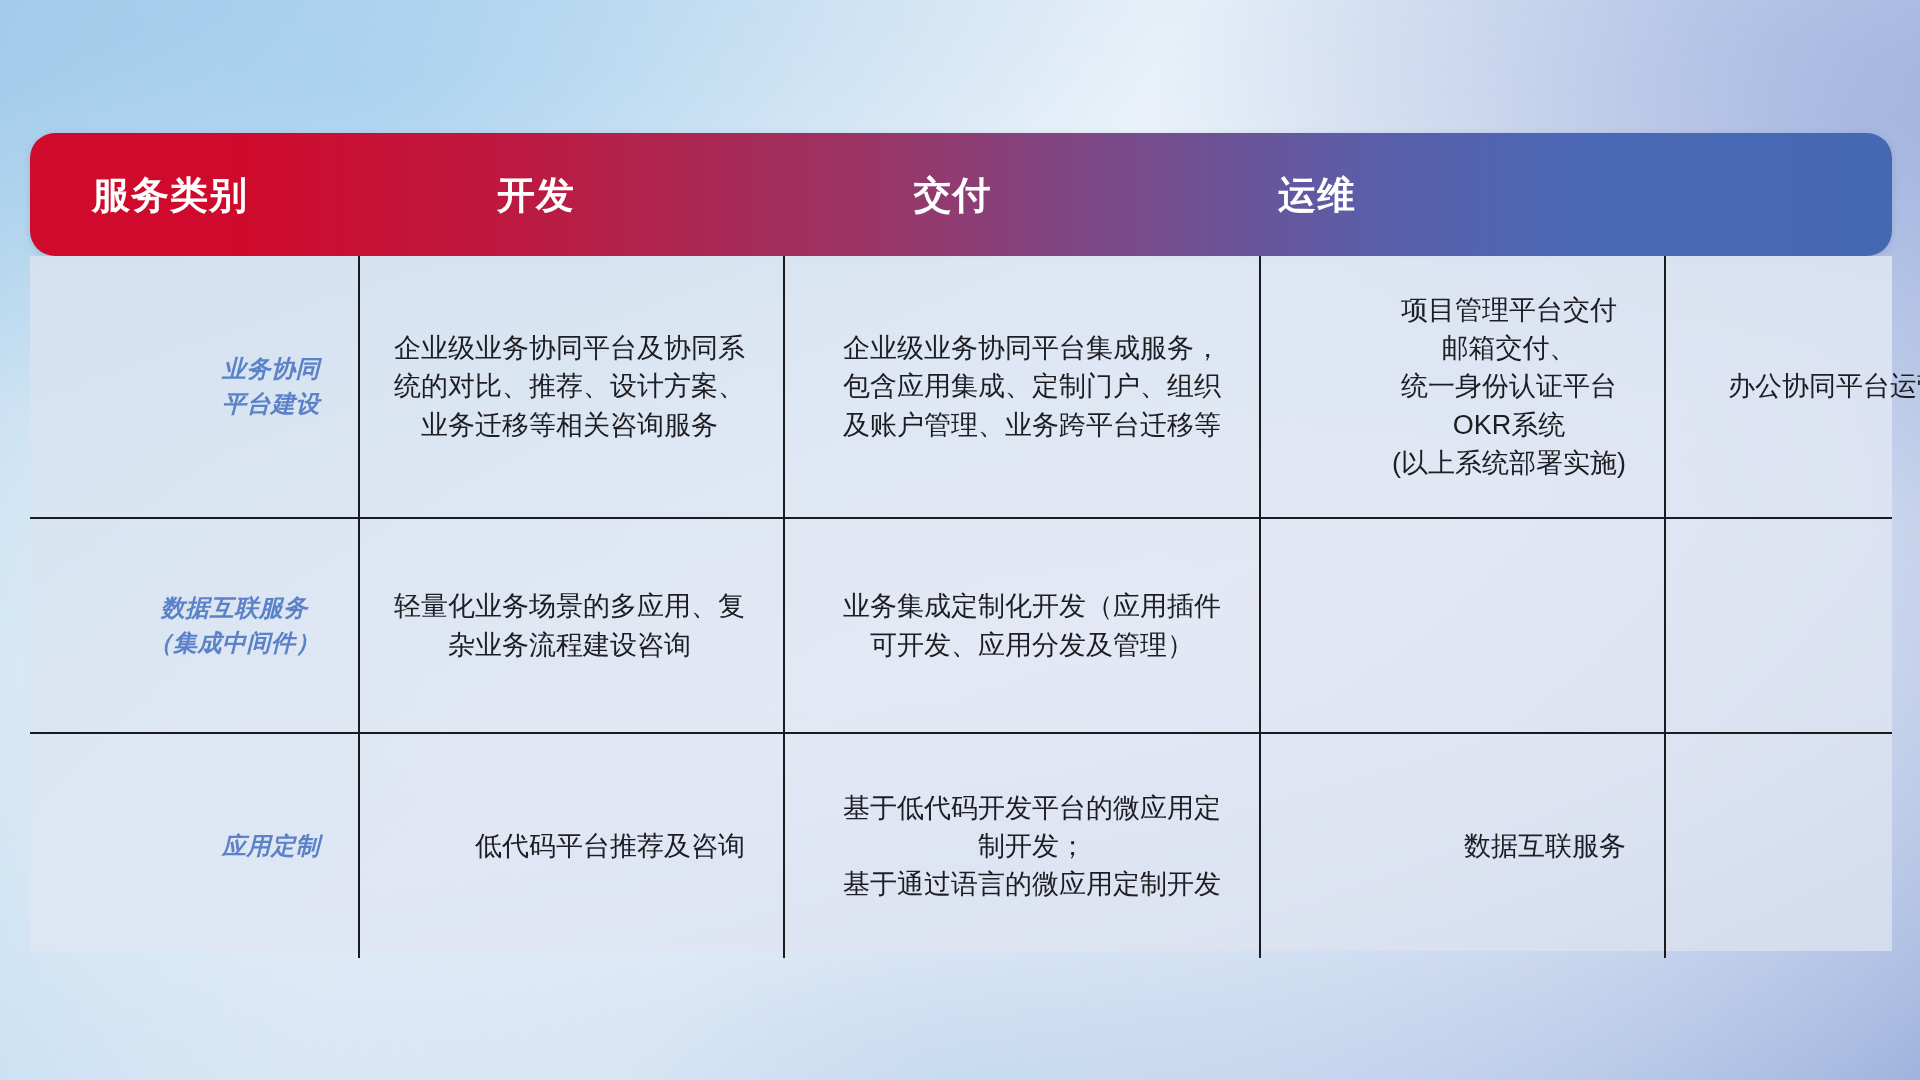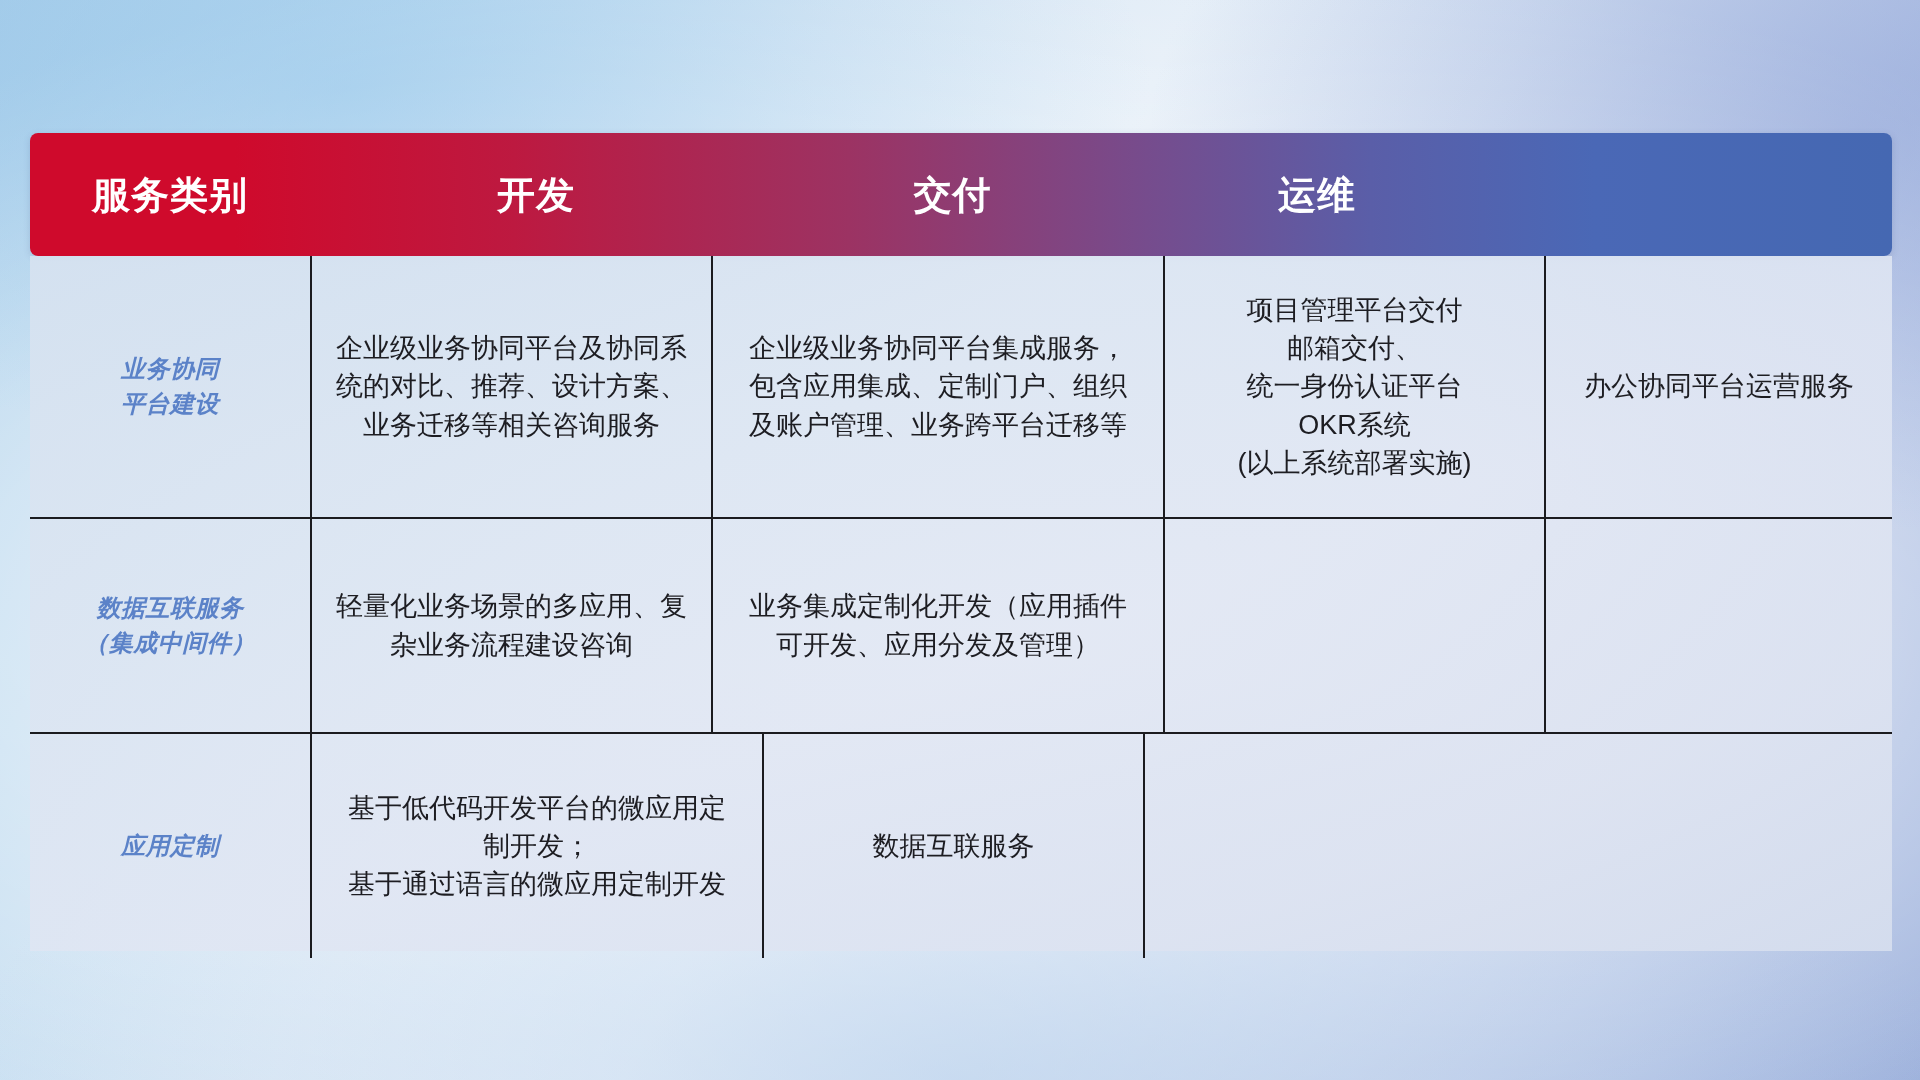--- a/index.html
+++ b/index.html
@@ -48,21 +48,21 @@
     left: 30px;
     top: 133px;
     width: 1862px;
     height: 818px;
   }
 
   
   #table-header {
     position: relative;
     height: 123px;
-    border-radius: 8px;
+    border-radius: 25px;
     background: linear-gradient(90deg,
       #cf0a2c 0%,
       #cf0a2c 11%,
       #bd1940 26%,
       #9c3363 44%,
       #764c8d 60%,
       #5a5ea8 72%,
       #4a68b6 84%,
       #4568b2 100%);
     display: flex;
@@ -99,24 +99,25 @@
     box-sizing: border-box;
   }
   .trow.r1 { height: 261px; }
   .trow.r2 { height: 215px; }
   .trow.r3 { height: 226px; }
   .trow.r2, .trow.r3 { border-top: 2px solid #1b1b1f; }
 
   .tcell {
     display: flex;
     align-items: center;
-    justify-content: center;
+    justify-content: flex-end;
     box-sizing: border-box;
     padding: 4px 14px;
     text-align: center;
+    margin-left: 24px;
   }
   
   .tcell.sep { border-left: 2px solid #1b1b1f; }
 
   .cell-label {
     color: #5b82c8;
     font-size: 24px;
     font-weight: 700;
     line-height: 1.42;
     letter-spacing: 0.5px;
@@ -200,20 +201,23 @@
       </div>
       <div class="tcell c5 sep">
         <span class="cell-text"></span>
       </div>
     </div>
 
     <div class="trow r3">
       <div class="tcell c1">
         <span class="cell-label">应用定制</span>
       </div>
+      <div class="tcell c2 sep">
+        <span class="cell-text">低代码平台推荐及咨询</span>
+      </div>
       <div class="tcell c3 sep">
         <span class="cell-text">基于低代码开发平台的微应用定
 制开发；
 基于通过语言的微应用定制开发</span>
       </div>
       <div class="tcell c4 sep">
         <span class="cell-text">数据互联服务</span>
       </div>
       <div class="tcell c5 sep">
         <span class="cell-text"></span>

